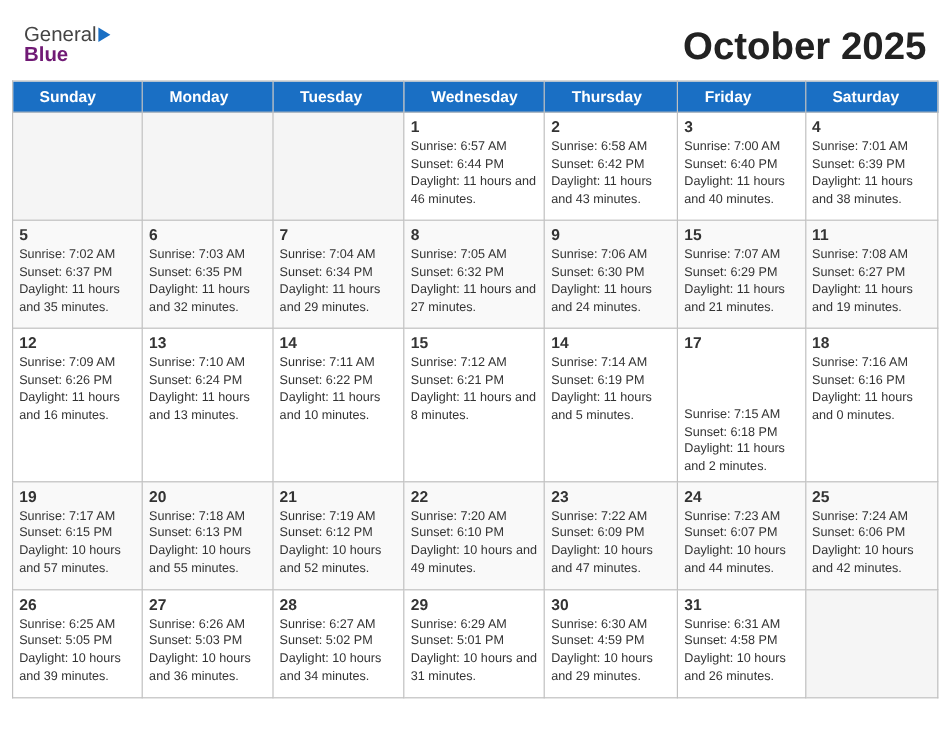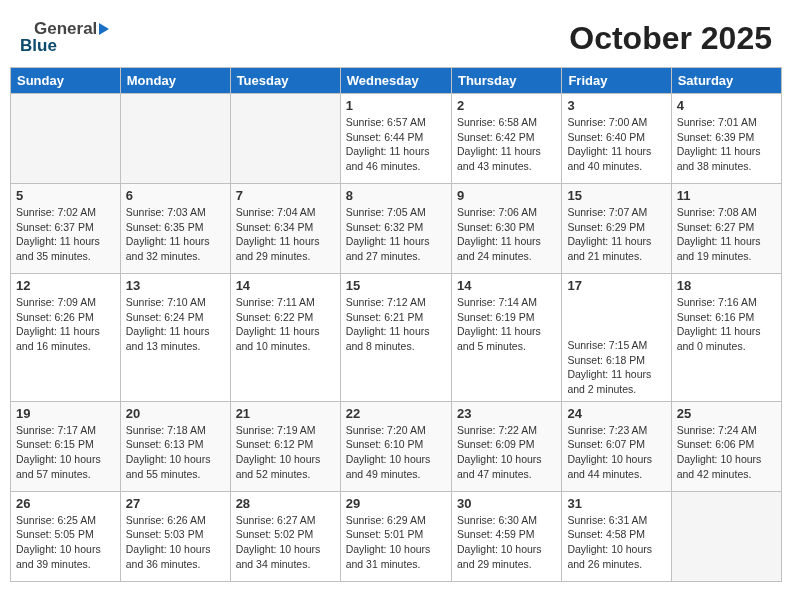--- a/index.html
+++ b/index.html
@@ -35,21 +35,21 @@
     }
     .calendar {
       width: 100%;
       border-collapse: collapse;
       margin-top: 5px;
     }
     .calendar th {
       background: #1a6fc4;
       color: #fff;
       text-align: left;
-      padding: 5px 6px;
+      padding: 5px 22px;
       font-size: 13px;
       border: 1px solid #c0c0c0;
     }
     .calendar td {
       border: 1px solid #c0c0c0;
       vertical-align: top;
       padding: 4px 5px;
       font-size: 11px;
       color: #333;
       width: 113px;
@@ -75,39 +75,38 @@
       font-size: 10.5px;
       line-height: 1.4;
       color: #333;
     }
     .logo-row {
       display: flex;
       align-items: center;
     }
     .logo-text-general {
       font-size: 17px;
-      font-weight: bold;
+      font-weight: normal;
       color: #444;
       line-height: 1;
-      margin-left: 14px;
     }
     .logo-arrow {
       display: inline-block;
       margin-left: 2px;
       width: 0;
       height: 0;
       border-top: 6px solid transparent;
       border-bottom: 6px solid transparent;
       border-left: 10px solid #1a6fc4;
       vertical-align: middle;
     }
     .logo-text-blue {
       font-size: 17px;
       font-weight: bold;
-      color: #0c4a6e;
+      color: #701a75;
       line-height: 1;
     }
   </style>
 </head>
 <body>
 
 <div class="header">
   <div class="logo">
     <div class="logo-row">
       <span class="logo-text-general">General</span>

